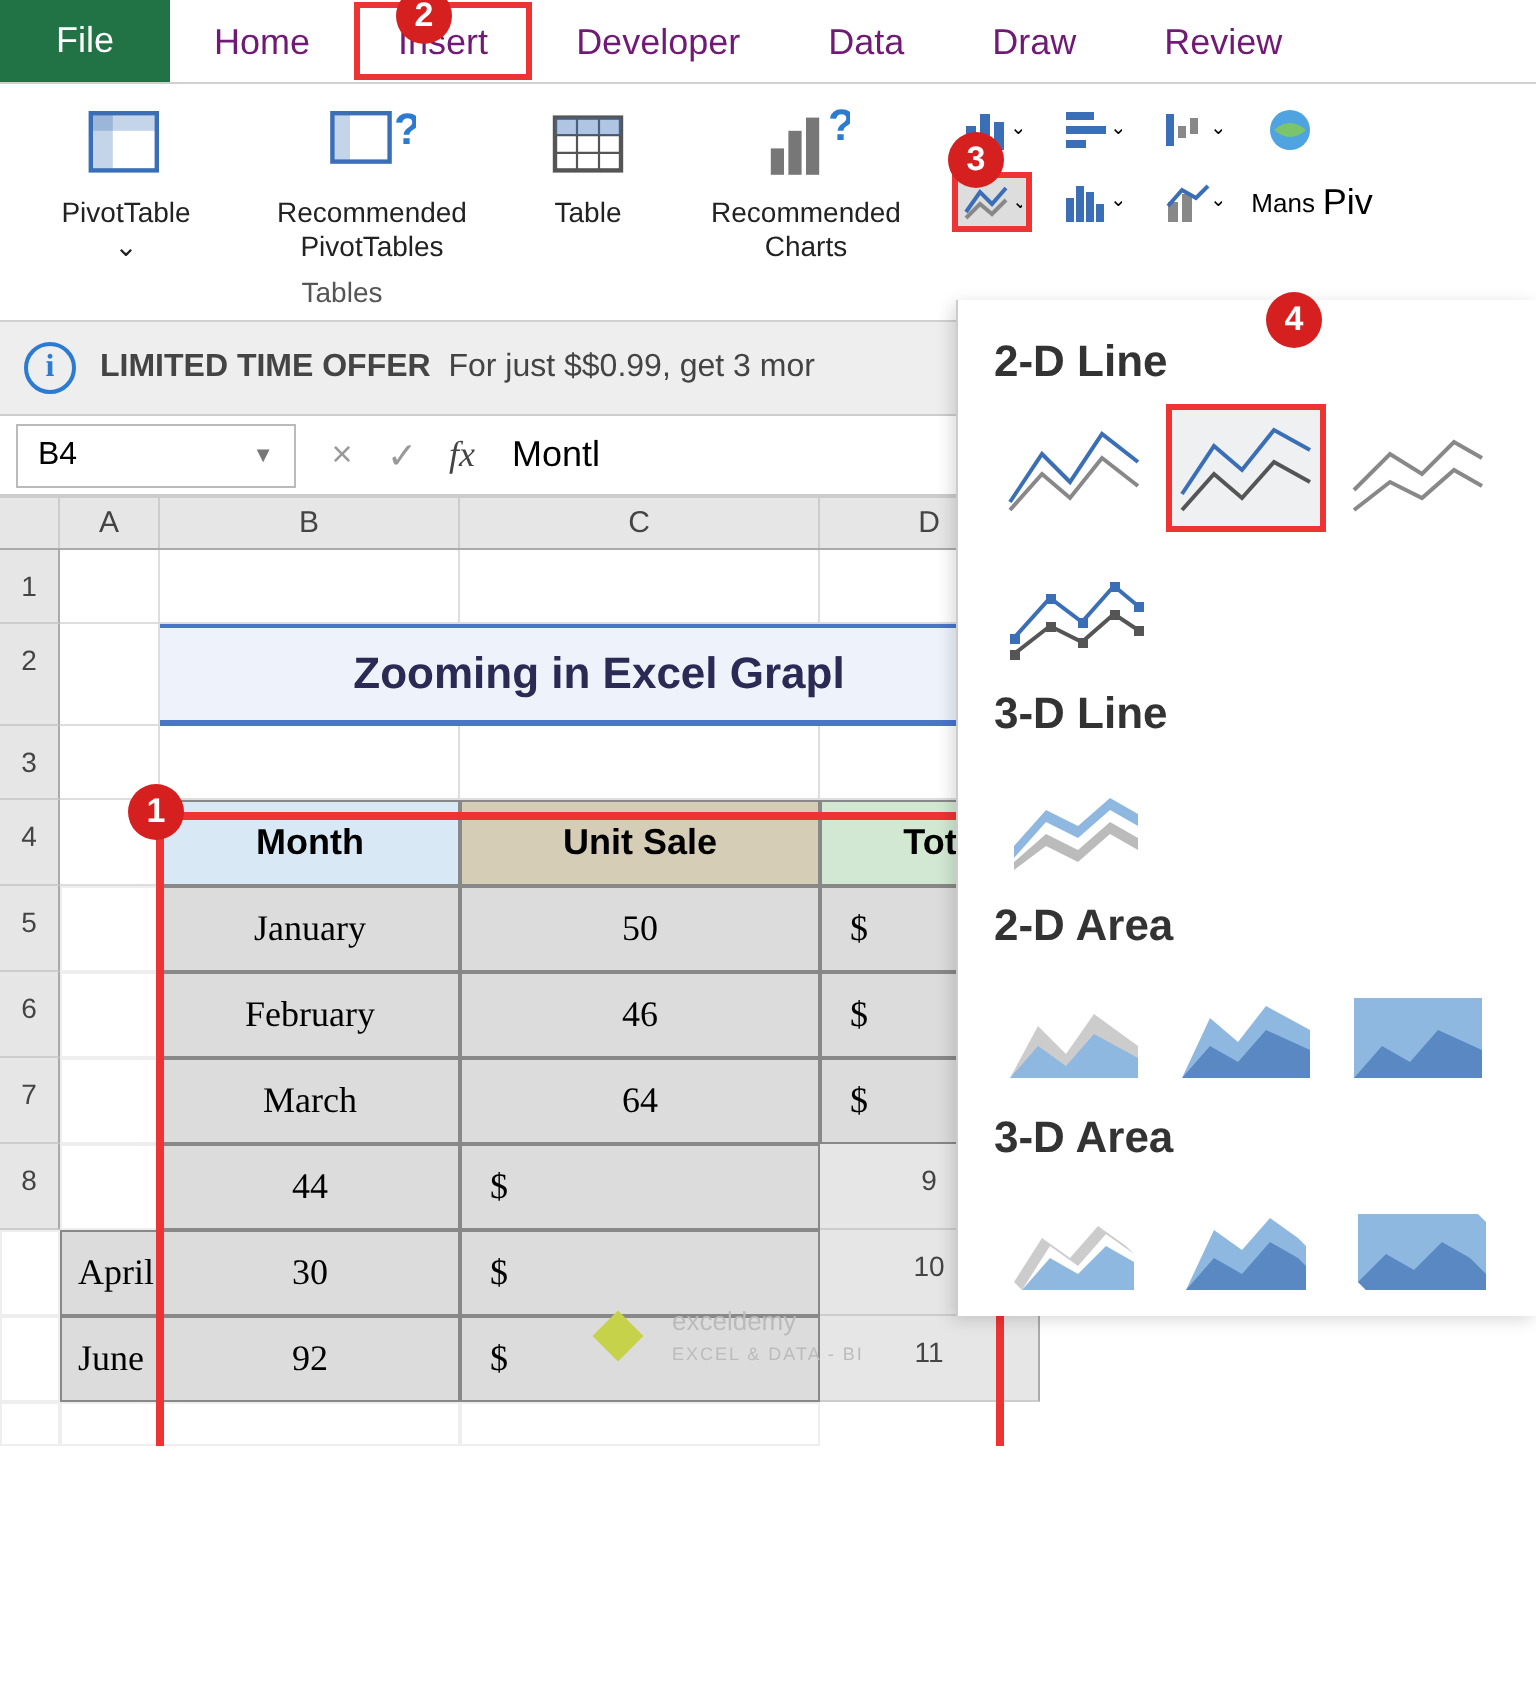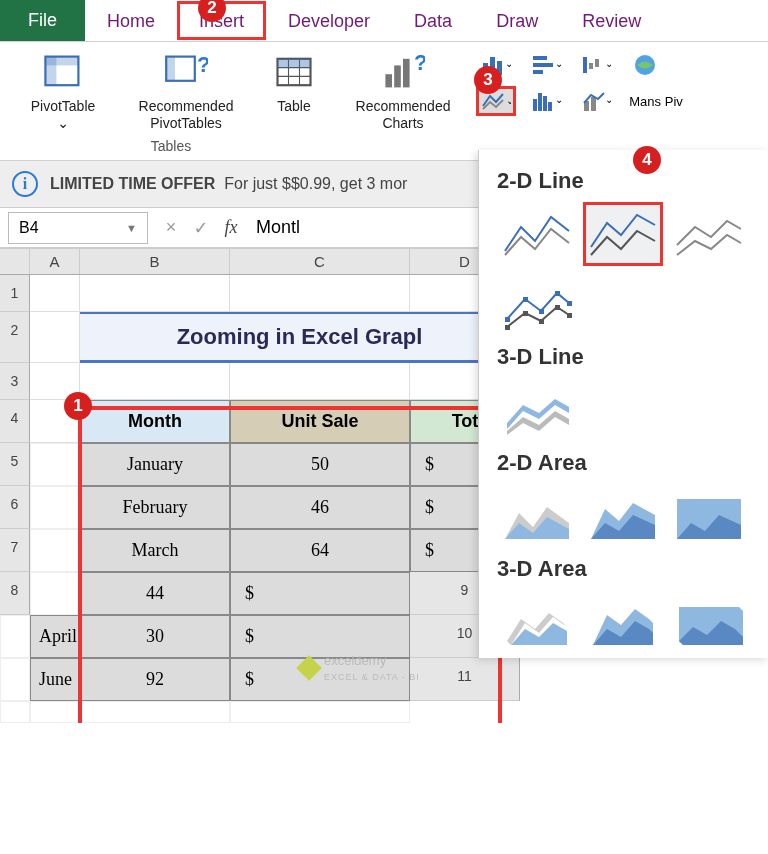--- a/index.html
+++ b/index.html
@@ -54,21 +54,21 @@
 
   .step { position: absolute; width: 28px; height: 28px; background: #d62020; color: #fff; border-radius: 50%; display: flex; align-items: center; justify-content: center; font-weight: bold; font-size: 17px; z-index: 50; }
 
   
   .dropdown { position: absolute; top: 150px; left: 478px; width: 290px; background: #fff; border-left: 1px solid #ccc; box-shadow: -2px 2px 8px rgba(0,0,0,.15); padding: 10px 8px 4px 18px; }
   .dd-heading { font-size: 22px; font-weight: 600; color: #333; margin: 8px 0 8px; }
   .dd-grid { display: flex; flex-wrap: wrap; gap: 6px; }
   .chart-thumb { width: 80px; height: 64px; border: 1px solid transparent; display: flex; align-items: center; justify-content: center; cursor: pointer; }
   .chart-thumb.highlighted { border: 3px solid #e33; background: #eef0f2; }
 
-  .watermark { position: absolute; bottom: 40px; left: 300px; font-size: 13px; color: #bbb; display:flex; align-items:center; gap:6px; }
+  .watermark { position: absolute; bottom: 40px; left: 300px; font-size: 13px; color: #bbb; display:flex; align-items:center; gap:18px; }
   .watermark .wlogo { width:18px;height:18px;background:#c6d24a;transform:rotate(45deg); }
 </style>
 </head>
 <body>
 
 <div class="tabs">
   <div class="tab-file">File</div>
   <div class="tab">Home</div>
   <div class="tab highlighted active">Insert</div>
   <div class="tab">Developer</div>
@@ -171,21 +171,21 @@
             </svg>
           </div>
         <div class="mini-icon">
             <svg width="30" height="24">
               <rect x="3" y="12" width="5" height="10" fill="#888"></rect>
               <rect x="10" y="8" width="5" height="14" fill="#888"></rect>
               <polyline points="3,14 10,6 17,10 23,4" fill="none" stroke="#3a6fb7" stroke-width="2"></polyline>
               <text x="24" y="14" font-size="10">⌄</text>
             </svg>
           </div>
-        <div class="mini-icon" style="width:60px"><span style="font-size:13px">Mans</span>&nbsp;<span style="font-size:13px">Piv</span></div>
+        <div class="mini-icon" style="width:60px"><span style="font-size:13px">Mans</span>&nbsp;<span style="font-size:18px">Piv</span></div>
       </div>
     </div>
   </div>
   <div class="step" style="top:24px;left:474px">3</div>
 </div>
 
 <div class="infobar">
   <div class="info-i">i</div>
   <span><b>LIMITED TIME OFFER</b>&nbsp;&nbsp;<span>For just $$0.99, get 3 mor</span></span>
 </div>

